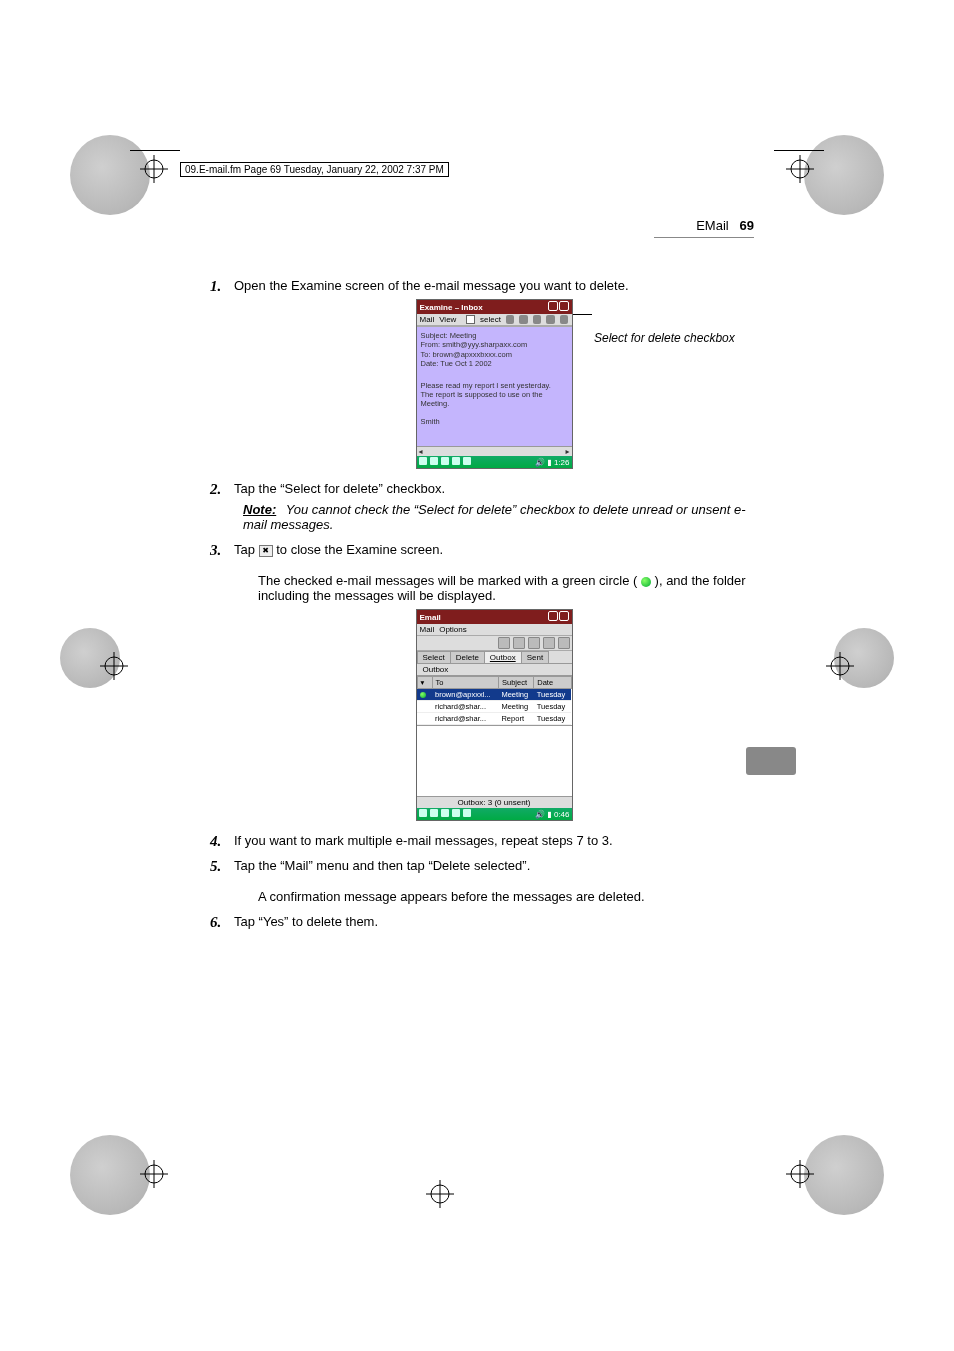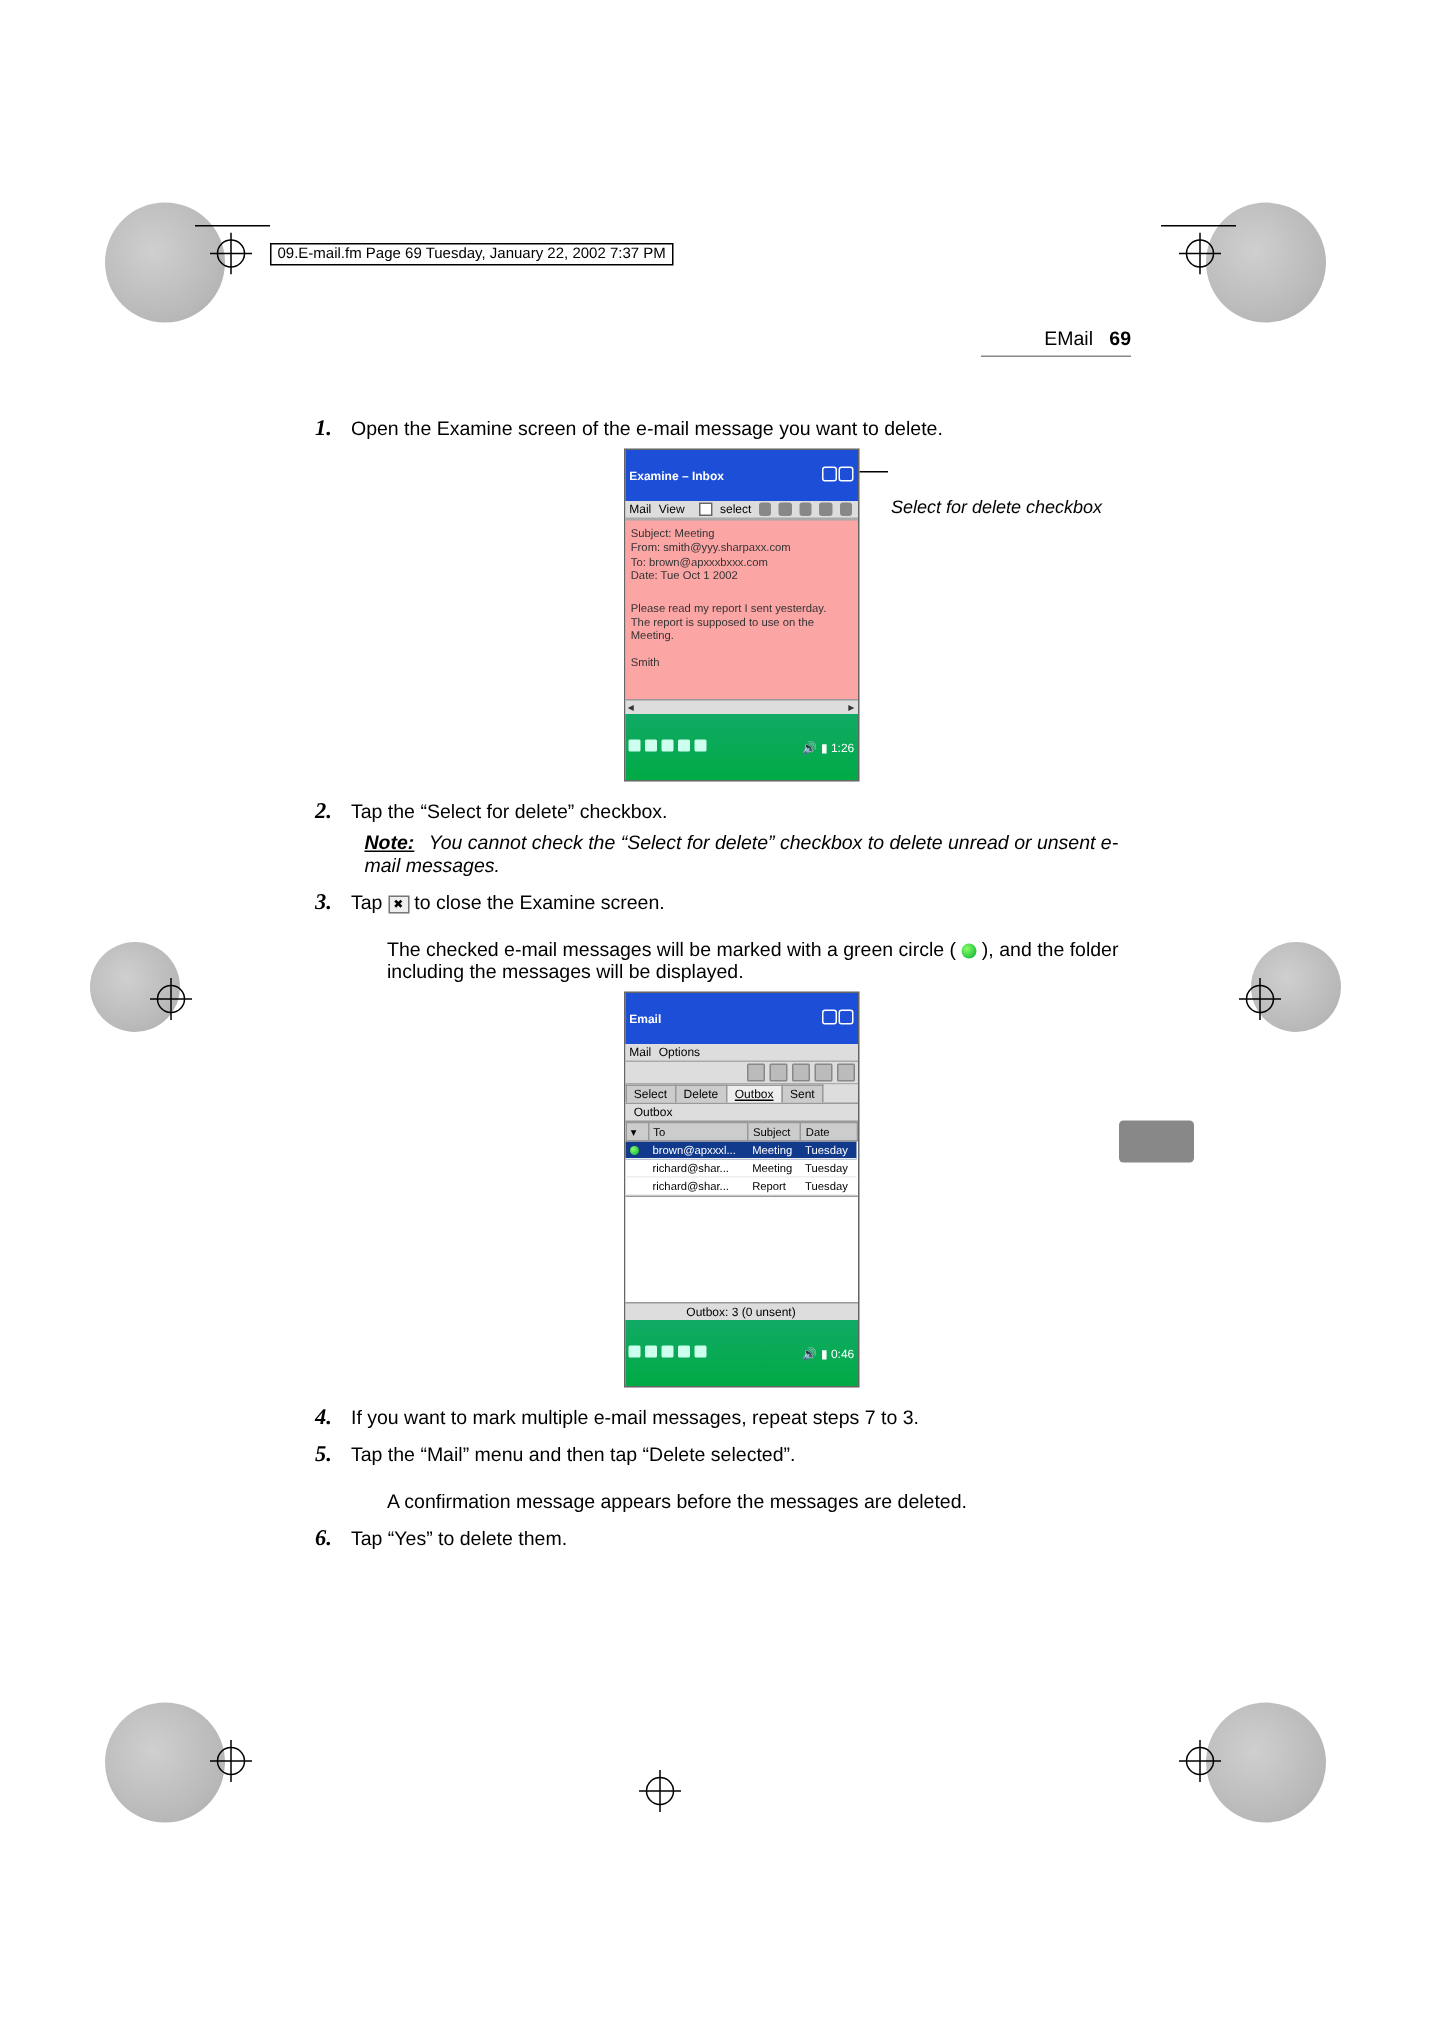--- a/index.html
+++ b/index.html
@@ -96,24 +96,24 @@
   .device {
     display: inline-block;
     width: 155px;
     background: #eee;
     border: 1px solid #666;
     font-size: 8px;
     text-align: left;
     position: relative;
   }
   .device .titlebar {
-    background: #1d4ed8;
+    background: #7f1d1d;
     color: #fff;
     font-weight: bold;
-    padding: 11px 3px;
+    padding: 1px 3px;
     display: flex;
     justify-content: space-between;
     align-items: center;
   }
   .device .titlebar .tbicons span {
     display: inline-block;
     width: 8px; height: 8px;
     border: 1px solid #fff;
     border-radius: 2px;
     margin-left: 1px;
@@ -135,21 +135,21 @@
     vertical-align: middle;
   }
   .device .menubar .mi { color: #000; }
   .device .menubar .ic {
     display: inline-block;
     width: 9px; height: 9px;
     background: #888;
     border-radius: 2px;
   }
   .device .body {
-    background: #fca5a5;
+    background: #c4b5fd;
     padding: 4px;
     min-height: 90px;
     border-top: 1px solid #aaa;
     color: #333;
     font-size: 7.5px;
     line-height: 1.25;
   }
   .device .body .hdr { margin-bottom: 12px; }
   .device .scrollh {
     background: #ddd;
@@ -164,21 +164,21 @@
     color: #333;
     padding: 0 2px;
   }
   .device .sysbar {
     background: linear-gradient(#1a6, #0a4);
     color: #fff;
     height: 12px;
     display: flex;
     justify-content: space-between;
     align-items: center;
-    padding: 16px 2px;
+    padding: 0 2px;
     font-size: 8px;
   }
   .device .sysbar .sbicons span {
     display: inline-block;
     width: 8px; height: 8px;
     background: #cfe;
     margin-right: 1px;
     border-radius: 1px;
   }
 

